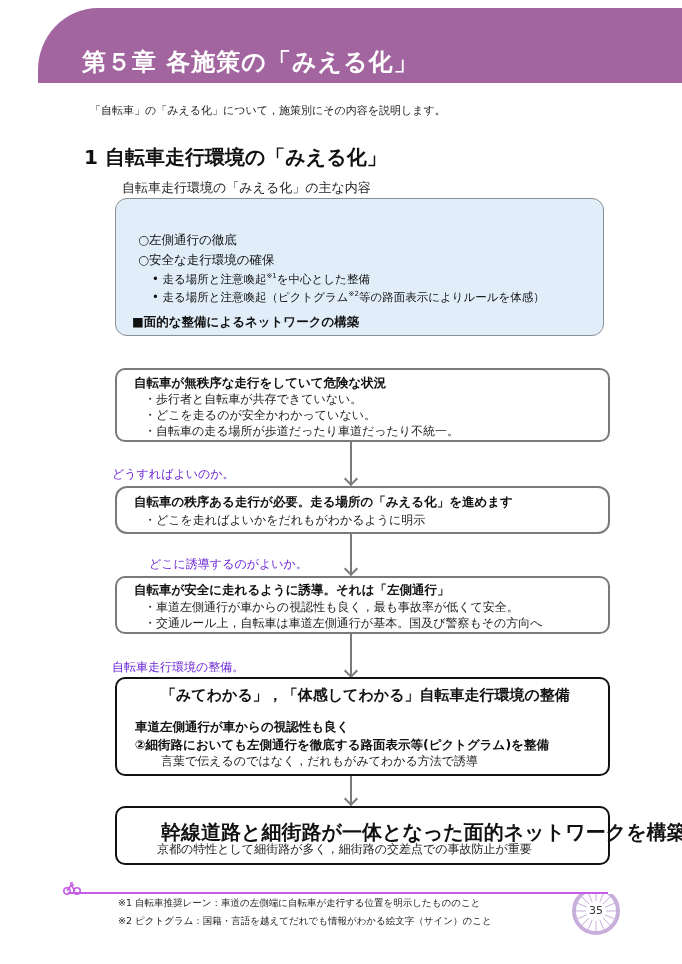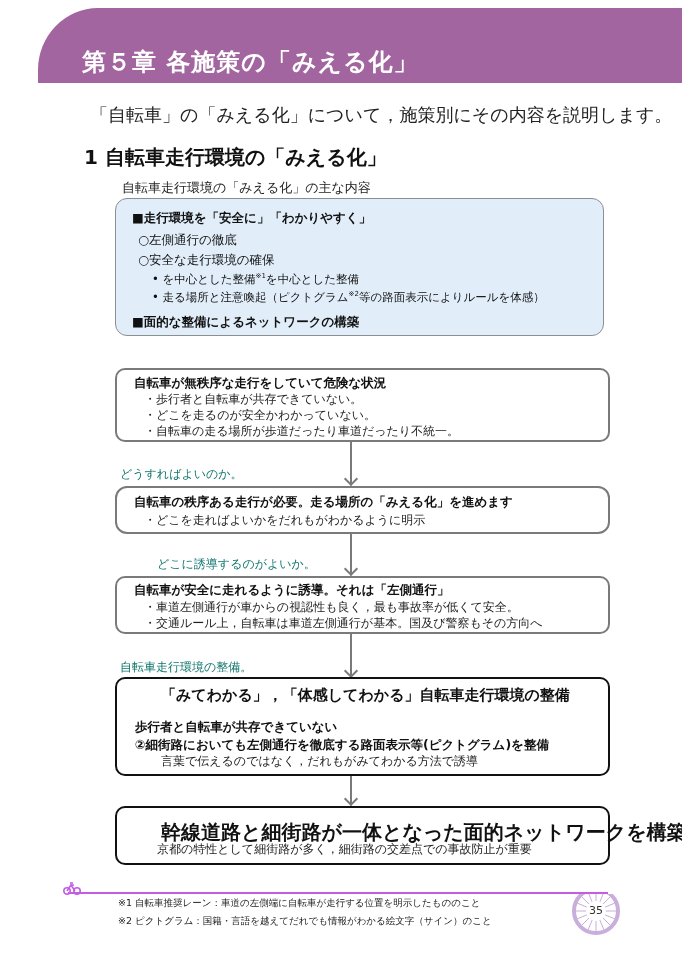--- a/index.html
+++ b/index.html
@@ -2,36 +2,36 @@
 <html><head>
 <meta charset="utf-8">
 <style>
   html, body { margin:0; padding:0; background:#ffffff; }
   body { width:682px; height:964px; position:relative; overflow:hidden;
          font-family:"DejaVu Sans", "Liberation Sans", sans-serif; color:#111; }
   .banner { position:absolute; left:38px; top:8px; width:644px; height:75px;
             background:#a2659f; border-top-left-radius:60px 62px; }
   .banner-title { position:absolute; left:82px; top:46px; font-size:24px; font-weight:bold;
                   color:#ffffff; letter-spacing:1px; }
-  .intro { position:absolute; left:90px; top:103px; font-size:18px; color:#222; }
+  .intro { position:absolute; left:90px; top:103px; font-size:11px; color:#222; }
   .section-title { position:absolute; left:84px; top:144px; font-size:20px; font-weight:bold; color:#111; }
   .box-caption { position:absolute; left:122px; top:179px; font-size:13px; color:#222; }
   .summary { position:absolute; left:115px; top:198px; width:489px; height:138px;
              background:#e1eefa; border:1.5px solid #8a8f94; border-radius:12px; box-sizing:border-box; }
   .summary .l { position:absolute; white-space:nowrap; }
   .s-h { font-size:12.5px; font-weight:bold; }
   .s-c { font-size:12.5px; }
   .s-b { font-size:11.5px; }
   sup { font-size:7px; }
   .flow { position:absolute; border:2px solid #7a7a7a; border-radius:10px; background:#fff; box-sizing:border-box; }
   .flow.strong { border:2.5px solid #111; }
   .flow .l { position:absolute; white-space:nowrap; }
   .f-h { font-size:12.5px; font-weight:bold; }
   .f-t { font-size:12px; color:#222; }
-  .q { position:absolute; left:120px; font-size:12px; color:#0f766e; white-space:nowrap; }
+  .q { position:absolute; left:112px; font-size:12px; color:#6d28d9; white-space:nowrap; }
   .arrow { position:absolute; left:350px; width:2px; background:#7a7a7a; }
   .arrowhead { position:absolute; width:10px; height:10px; border-right:2px solid #7a7a7a;
                border-bottom:2px solid #7a7a7a; transform:rotate(45deg); box-sizing:border-box; }
   .footer-line { position:absolute; left:68px; top:892px; width:540px; height:1.5px; background:#c45ce6; }
   .bike { position:absolute; left:63px; top:880px; }
   .note { position:absolute; left:118px; font-size:9.5px; color:#222; white-space:nowrap; }
   .page-num-wrap { position:absolute; left:570px; top:880px; width:52px; height:60px; }
   .page-num { position:absolute; left:0; top:24px; width:52px; text-align:center; font-size:11px; color:#333; }
 </style>
 </head>
@@ -39,24 +39,23 @@
 
 <div class="banner"></div>
 <div class="banner-title">第５章 各施策の「みえる化」</div>
 
 <div class="intro">「自転車」の「みえる化」について，施策別にその内容を説明します。</div>
 
 <div class="section-title">1  自転車走行環境の「みえる化」</div>
 <div class="box-caption">自転車走行環境の「みえる化」の主な内容</div>
 
 <div class="summary">
-  <div class="l s-h" style="left:16px;top:11px;">■走行環境を「安全に」「わかりやすく」</div>
   <div class="l s-c" style="left:22px;top:33px;">○左側通行の徹底</div>
   <div class="l s-c" style="left:22px;top:53px;">○安全な走行環境の確保</div>
-  <div class="l s-b" style="left:36px;top:73px;"><span>• を中心とした整備</span><sup>※1</sup><span>を中心とした整備</span></div>
+  <div class="l s-b" style="left:36px;top:73px;"><span>• 走る場所と注意喚起</span><sup>※1</sup><span>を中心とした整備</span></div>
   <div class="l s-b" style="left:36px;top:91px;"><span>• 走る場所と注意喚起（ピクトグラム</span><sup>※2</sup><span>等の路面表示によりルールを体感）</span></div>
   <div class="l s-h" style="left:16px;top:115px;">■面的な整備によるネットワークの構築</div>
 </div>
 
 <div class="flow" style="left:115px;top:368px;width:495px;height:74px;">
   <div class="l f-h" style="left:17px;top:5px;">自転車が無秩序な走行をしていて危険な状況</div>
   <div class="l f-t" style="left:27px;top:21px;">・歩行者と自転車が共存できていない。</div>
   <div class="l f-t" style="left:27px;top:37px;">・どこを走るのが安全かわかっていない。</div>
   <div class="l f-t" style="left:27px;top:53px;">・自転車の走る場所が歩道だったり車道だったり不統一。</div>
 </div>
@@ -76,21 +75,21 @@
   <div class="l f-h" style="left:17px;top:4px;">自転車が安全に走れるように誘導。それは「左側通行」</div>
   <div class="l f-t" style="left:27px;top:21px;">・車道左側通行が車からの視認性も良く，最も事故率が低くて安全。</div>
   <div class="l f-t" style="left:27px;top:37px;">・交通ルール上，自転車は車道左側通行が基本。国及び警察もその方向へ</div>
 </div>
 <div class="arrow" style="top:634px;height:42px;"></div>
 <div class="arrowhead" style="left:346px;top:666px;"></div>
 <div class="q" style="top:659px;">自転車走行環境の整備。</div>
 
 <div class="flow strong" style="left:115px;top:677px;width:495px;height:99px;">
   <div class="l" style="left:44px;top:7px;font-size:15px;font-weight:bold;">「みてわかる」，「体感してわかる」自転車走行環境の整備</div>
-  <div class="l f-h" style="left:18px;top:40px;">歩行者と自転車が共存できていない</div>
+  <div class="l f-h" style="left:18px;top:40px;">車道左側通行が車からの視認性も良く</div>
   <div class="l f-h" style="left:18px;top:58px;">②細街路においても左側通行を徹底する路面表示等(ピクトグラム)を整備</div>
   <div class="l f-t" style="left:44px;top:74px;">言葉で伝えるのではなく，だれもがみてわかる方法で誘導</div>
 </div>
 <div class="arrow" style="top:776px;height:28px;"></div>
 <div class="arrowhead" style="left:346px;top:794px;"></div>
 
 <div class="flow strong" style="left:115px;top:806px;width:495px;height:59px;">
   <div class="l" style="left:44px;top:11px;font-size:20px;font-weight:bold;">幹線道路と細街路が一体となった面的ネットワークを構築</div>
   <div class="l f-t" style="left:40px;top:33px;">京都の特性として細街路が多く，細街路の交差点での事故防止が重要</div>
 </div>

